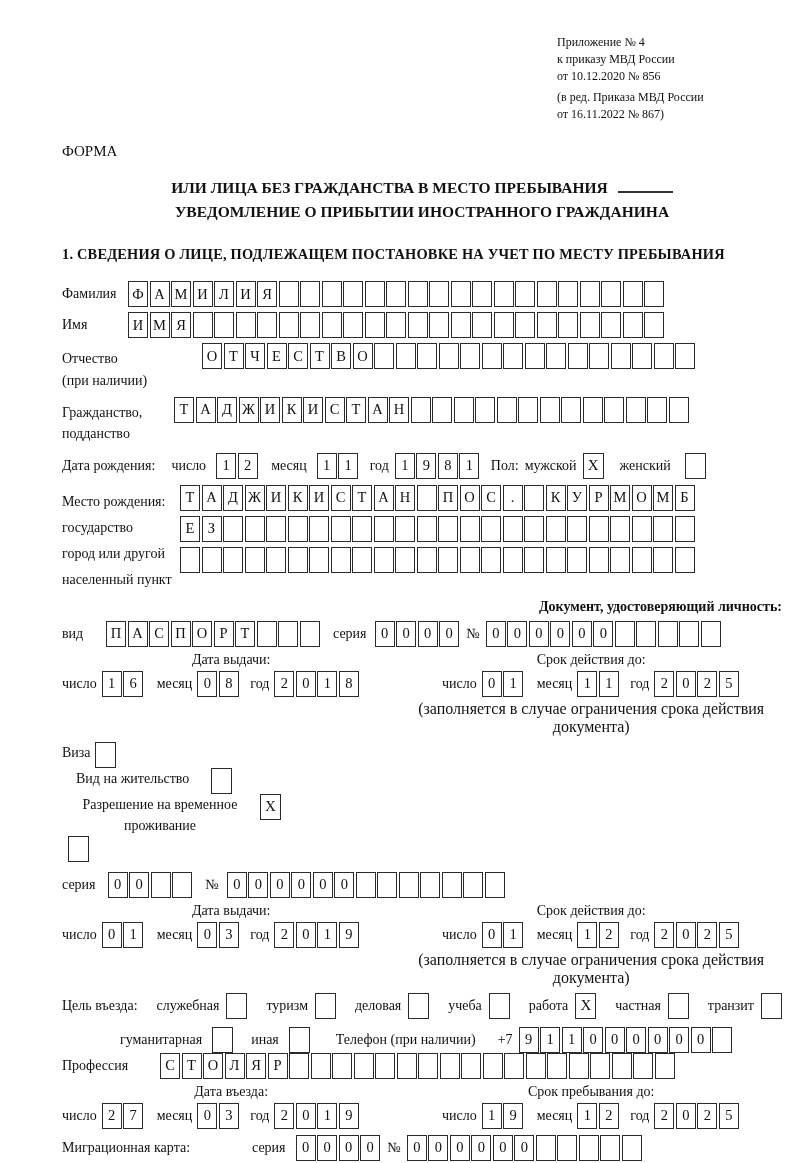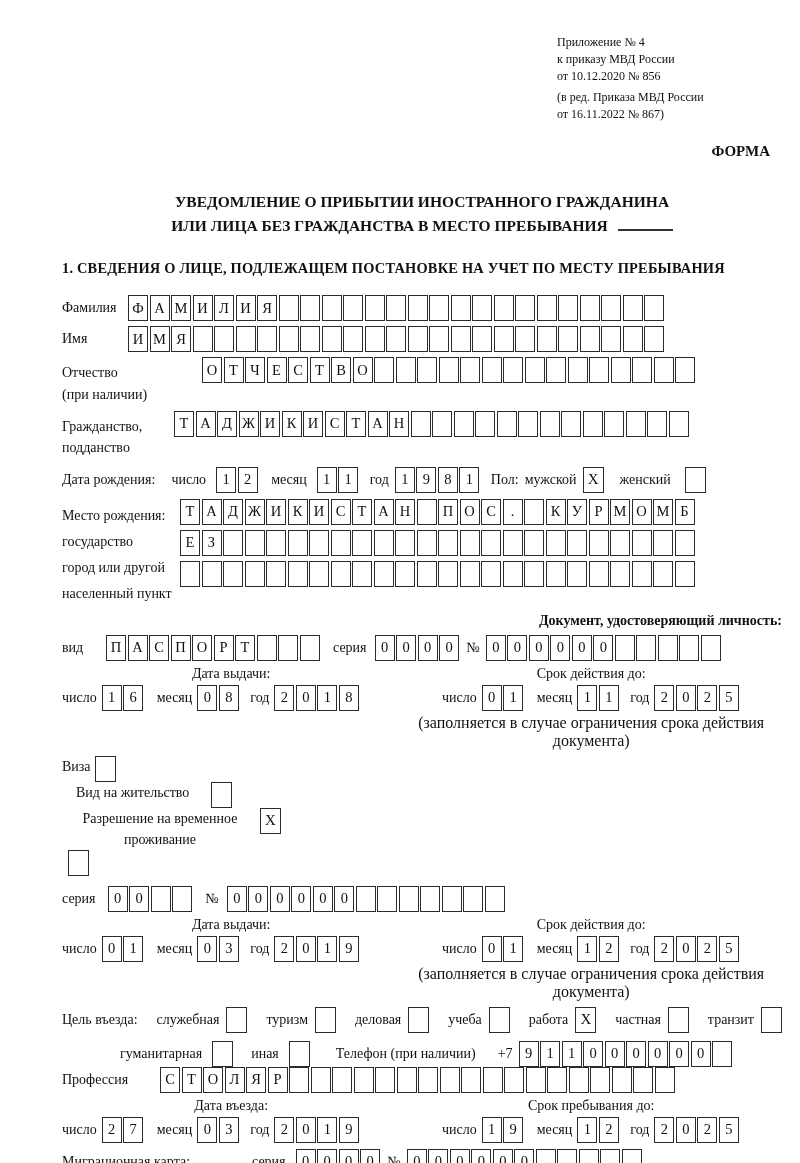--- a/index.html
+++ b/index.html
@@ -7,21 +7,21 @@
   body {
     width:800px; height:1163px; overflow:hidden;
     font-family:"Liberation Serif","DejaVu Serif",serif;
     color:#111; font-size:14px;
   }
   .page { width:800px; height:1163px; padding:34px 18px 8px 62px; }
 
   
   .hdr { margin-left:auto; width:225px; font-size:12px; line-height:1.42; }
   .hdr .gap { height:4px; }
-  .forma { text-align:right; padding-right:12px; font-weight:bold; font-size:15px; margin:20px 0 30px; }
+  .forma { text-align:left; padding-right:12px; font-weight:normal; font-size:15px; margin:20px 0 16px; }
 
   .title { text-align:center; font-weight:bold; font-size:15.5px; line-height:1.55; margin-bottom:4px; }
   .blank-line { display:inline-block; width:55px; border-bottom:2px solid #333; margin-left:10px; height:14px; vertical-align:baseline; }
   .sec-head { font-weight:bold; font-size:14.4px; margin:22px 0 18px; letter-spacing:.2px; }
 
   
   .row { display:flex; align-items:flex-start; margin-bottom:5px; }
   .lbl { flex:none; padding-top:5px; }
   .lbl2 { line-height:1.55; }
   .w66 { width:66px; } .w86 { width:90px; } .w105 { width:140px; }
@@ -69,22 +69,22 @@
     <div>Приложение № 4</div>
     <div>к приказу МВД России</div>
     <div>от 10.12.2020 № 856</div>
     <div class="gap"></div>
     <div>(в ред. Приказа МВД России</div>
     <div>от 16.11.2022 № 867)</div>
   </div>
   <div class="forma">ФОРМА</div>
 
   <div class="title">
+    <div><span>ИЛИ ЛИЦА БЕЗ ГРАЖДАНСТВА В МЕСТО ПРЕБЫВАНИЯ</span><span class="blank-line"></span></div>
     <div>УВЕДОМЛЕНИЕ О ПРИБЫТИИ ИНОСТРАННОГО ГРАЖДАНИНА</div>
-    <div><span>ИЛИ ЛИЦА БЕЗ ГРАЖДАНСТВА В МЕСТО ПРЕБЫВАНИЯ</span><span class="blank-line"></span></div>
   </div>
 
   <div class="sec-head">1. СВЕДЕНИЯ О ЛИЦЕ, ПОДЛЕЖАЩЕМ ПОСТАНОВКЕ НА УЧЕТ ПО МЕСТУ ПРЕБЫВАНИЯ</div>
 
   <div class="row">
     <span class="lbl w66">Фамилия</span>
     <span class="boxes">
         <span class="cell">Ф</span>
         <span class="cell">А</span>
         <span class="cell">М</span>

